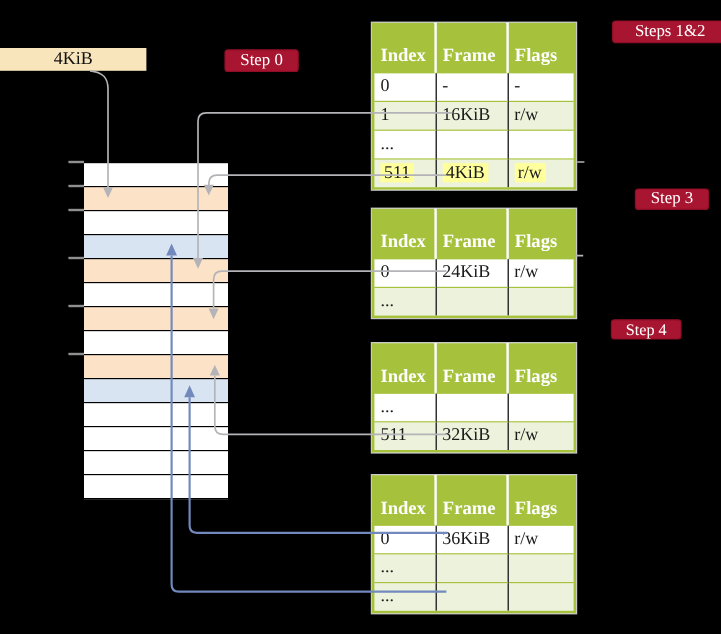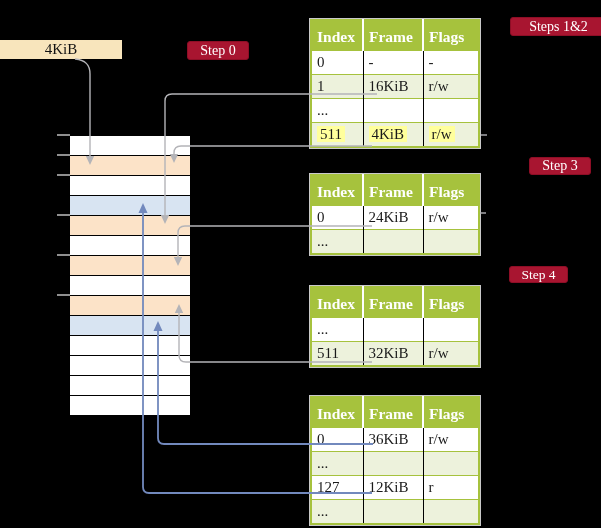--- a/index.html
+++ b/index.html
@@ -32,21 +32,21 @@
   .row.blue{background:#d8e4f2;}
   .tick{position:absolute;left:57px;width:13px;height:2px;background:#8f8f8f;}
   
   table.ptable{
     position:absolute;left:310px;border-collapse:collapse;table-layout:fixed;
     width:168px;background:#fff;border:2px solid #a6c23d;
     box-shadow:0 0 0 1px #c9c9c9;
   }
   .ptable th{
     background:#a6c23d;color:#fff;font-weight:bold;font-size:15.5px;text-align:left;
-    height:22px;padding:5px 2px 2px 5px;border-left:2px solid #fff;
+    height:22px;padding:15px 2px 2px 5px;border-left:2px solid #fff;
   }
   .ptable th:first-child{border-left:none;}
   .ptable td{
     font-size:15px;color:#1a1a1a;height:21px;padding:1px 2px 1px 5px;
     border-top:1.5px solid #a6c23d;border-left:1.5px solid #000;
     overflow:hidden;white-space:nowrap;
   }
   .ptable td:first-child{border-left:none;}
   .ptable tr.shade td{background:#edf2dc;}
   .hl{background:#ffff9c;padding:0 3px;}
@@ -190,25 +190,20 @@
     <tr>
       <td>0</td>
       <td>36KiB</td>
       <td>r/w</td>
     </tr>
     <tr class="shade">
       <td>...</td>
       <td></td>
       <td></td>
     </tr>
-    <tr>
-      <td>127</td>
-      <td>12KiB</td>
-      <td>r</td>
-    </tr>
     <tr class="shade">
       <td>...</td>
       <td></td>
       <td></td>
     </tr>
   </tbody>
     </table>
 
   <svg class="wires" width="601" height="528" viewBox="0 0 601 528">
 

